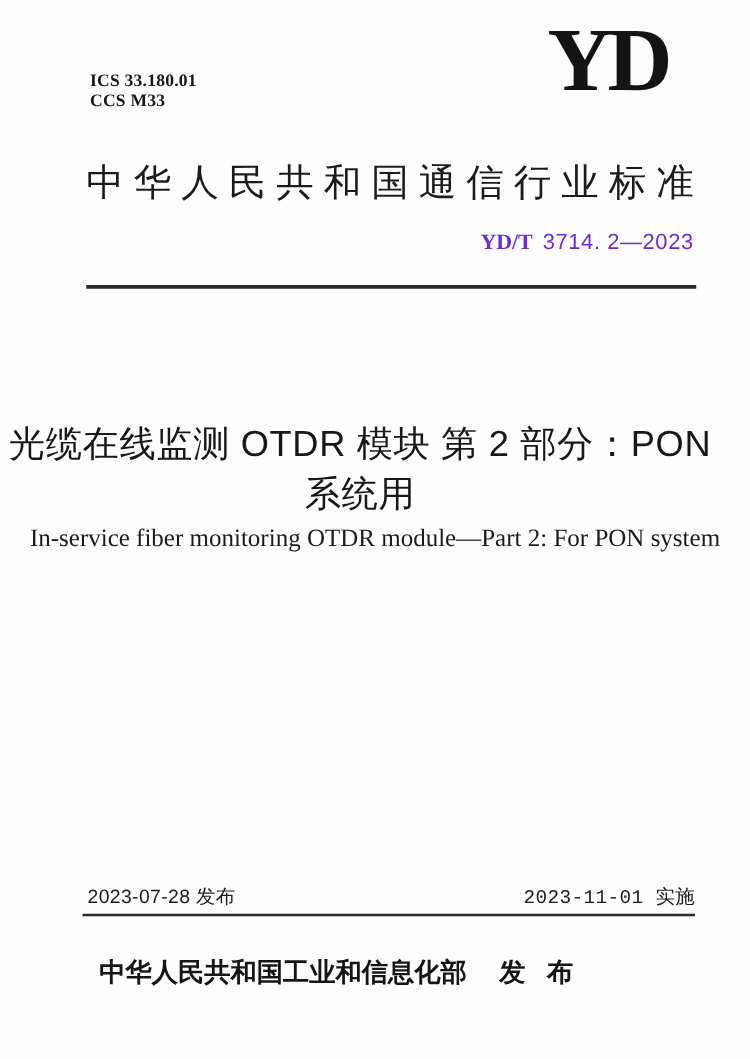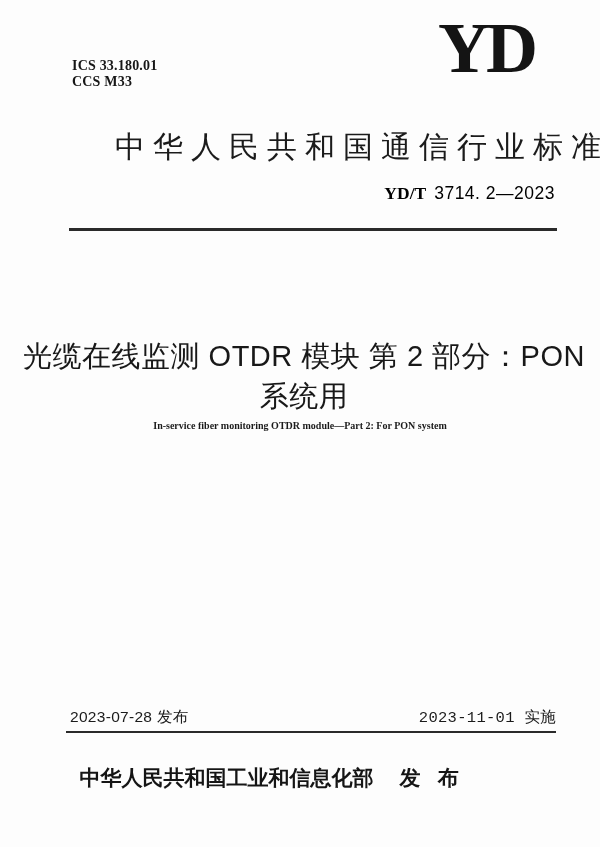--- a/index.html
+++ b/index.html
@@ -50,33 +50,32 @@
     left: 69px;
     top: 128px;
     width: 486px;
     font-size: 30px;
     line-height: 38px;
     font-family: "Liberation Sans", sans-serif;
     color: #1b1b1b;
     text-align: justify;
     text-align-last: justify;
     text-justify: inter-character;
-    margin-left: 46px;
   }
 
   
   .std-number {
     position: absolute;
     top: 183px;
     right: 45px;
     display: flex;
     align-items: baseline;
     gap: 8px;
     font-size: 17.5px;
-    color: #000000;
+    color: #6d28d9;
   }
   .std-number .prefix {
     font-family: "Liberation Serif", serif;
     font-weight: bold;
   }
   .std-number .rest {
     font-family: "Liberation Sans", sans-serif;
     letter-spacing: 0.5px;
   }
 
@@ -94,34 +93,33 @@
     position: absolute;
     top: 336px;
     left: 0;
     width: 576px;
     text-align: center;
     font-family: "Liberation Sans", sans-serif;
     font-size: 29px;
     line-height: 40px;
     color: #181818;
     letter-spacing: 0.5px;
-    padding-left: 16px;
   }
   .title-block .zh-line { white-space: nowrap; }
 
   
   .title-en {
     position: absolute;
     top: 420px;
     left: 0;
     width: 600px;
     text-align: center;
     font-family: "Liberation Serif", serif;
-    font-weight: bold;
-    font-size: 10px;
+    font-weight: normal;
+    font-size: 20px;
     color: #1b1b1b;
   }
 
   
   .date-issue {
     position: absolute;
     top: 707px;
     left: 70px;
     font-size: 15.5px;
     font-family: Liberation Sans, sans-serif;

